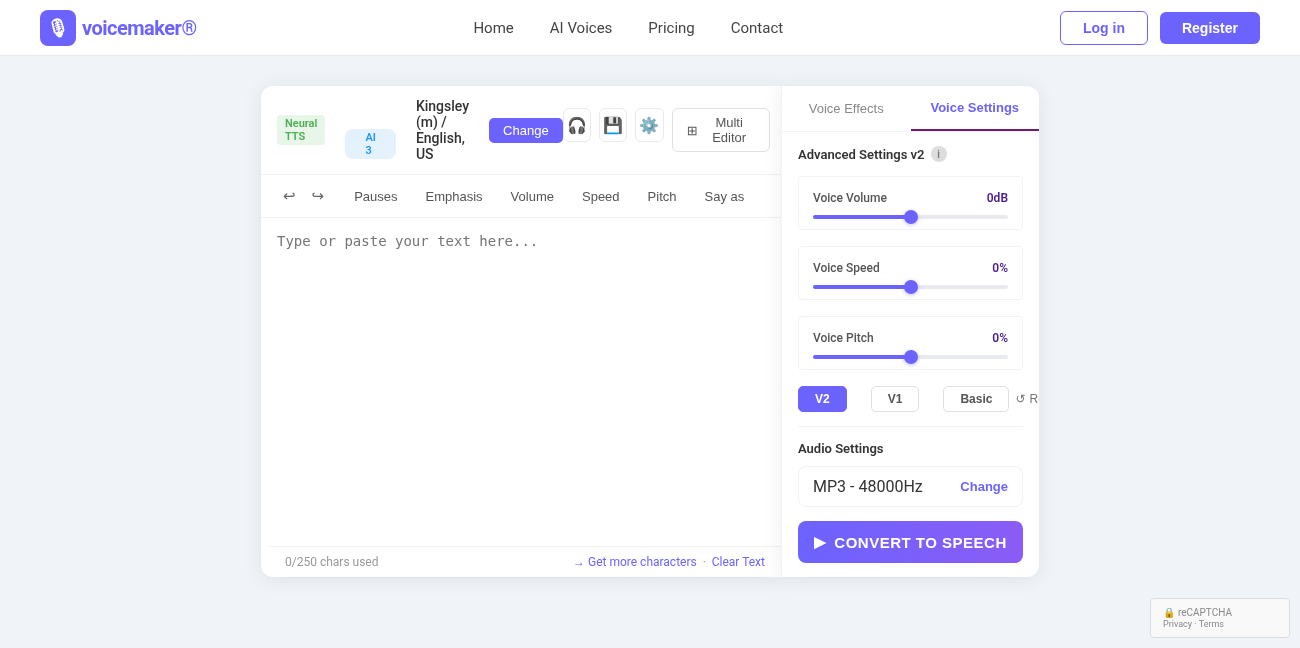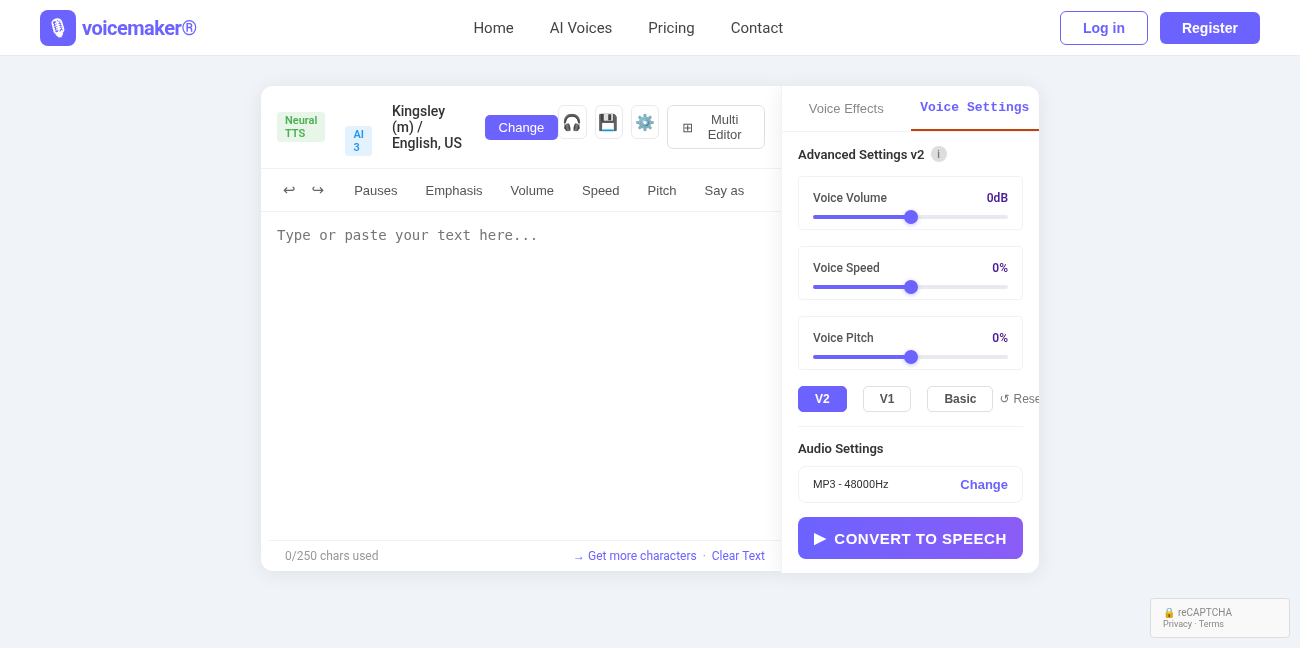--- a/index.html
+++ b/index.html
@@ -120,22 +120,22 @@
       font-size: 11px;
       font-weight: 600;
       padding: 2px 8px;
       border-radius: 4px;
     }
     .badge-ai {
       background: #e3f2fd;
       color: #2196f3;
       font-size: 11px;
       font-weight: 600;
-      padding: 2px 8px;
-      border-radius: 3px;
+      padding: 2px 20px;
+      border-radius: 8px;
       margin-top: 28px;
     }
     .voice-name {
       font-size: 14px;
       color: #333;
       font-weight: 500;
     }
     .change-btn {
       background: #6c63ff;
       color: #fff;
@@ -247,23 +247,22 @@
       text-align: center;
       padding: 14px 0;
       font-size: 13px;
       cursor: pointer;
       color: #888;
       border: none;
       background: none;
     }
     .settings-tab.active {
       color: #6c63ff;
-      border-bottom: 2px solid #c2410c;
-      font-weight: 600;
-      font-family: Liberation Mono, monospace;
+      border-bottom: 2px solid #701a75;
+      font-weight: 600;
     }
 
     .settings-content {
       padding: 14px 16px;
     }
 
     .section-label {
       display: flex;
       align-items: center;
       gap: 6px;
@@ -336,21 +335,21 @@
     .version-buttons {
       display: flex;
       gap: 6px;
       margin-bottom: 12px;
       margin-top: 4px;
       align-items: center;
       justify-content: space-between;
     }
     .ver-group {
       display: flex;
-      gap: 16px;
+      gap: 24px;
     }
     .ver-btn {
       padding: 5px 16px;
       border-radius: 5px;
       font-size: 12px;
       font-weight: 600;
       cursor: pointer;
       border: 1.5px solid #e0e0e0;
       background: #fff;
       color: #555;
@@ -387,21 +386,21 @@
     .audio-format-row {
       display: flex;
       align-items: center;
       justify-content: space-between;
       padding: 10px 14px;
       border: 1px solid #f0f2f5;
       border-radius: 8px;
       margin-bottom: 14px;
     }
     .audio-format-text {
-      font-size: 11px;
+      font-size: 16px;
       color: #333;
     }
     .change-audio-btn {
       background: none;
       border: none;
       color: #6c63ff;
       font-size: 13px;
       font-weight: 600;
       cursor: pointer;
     }

